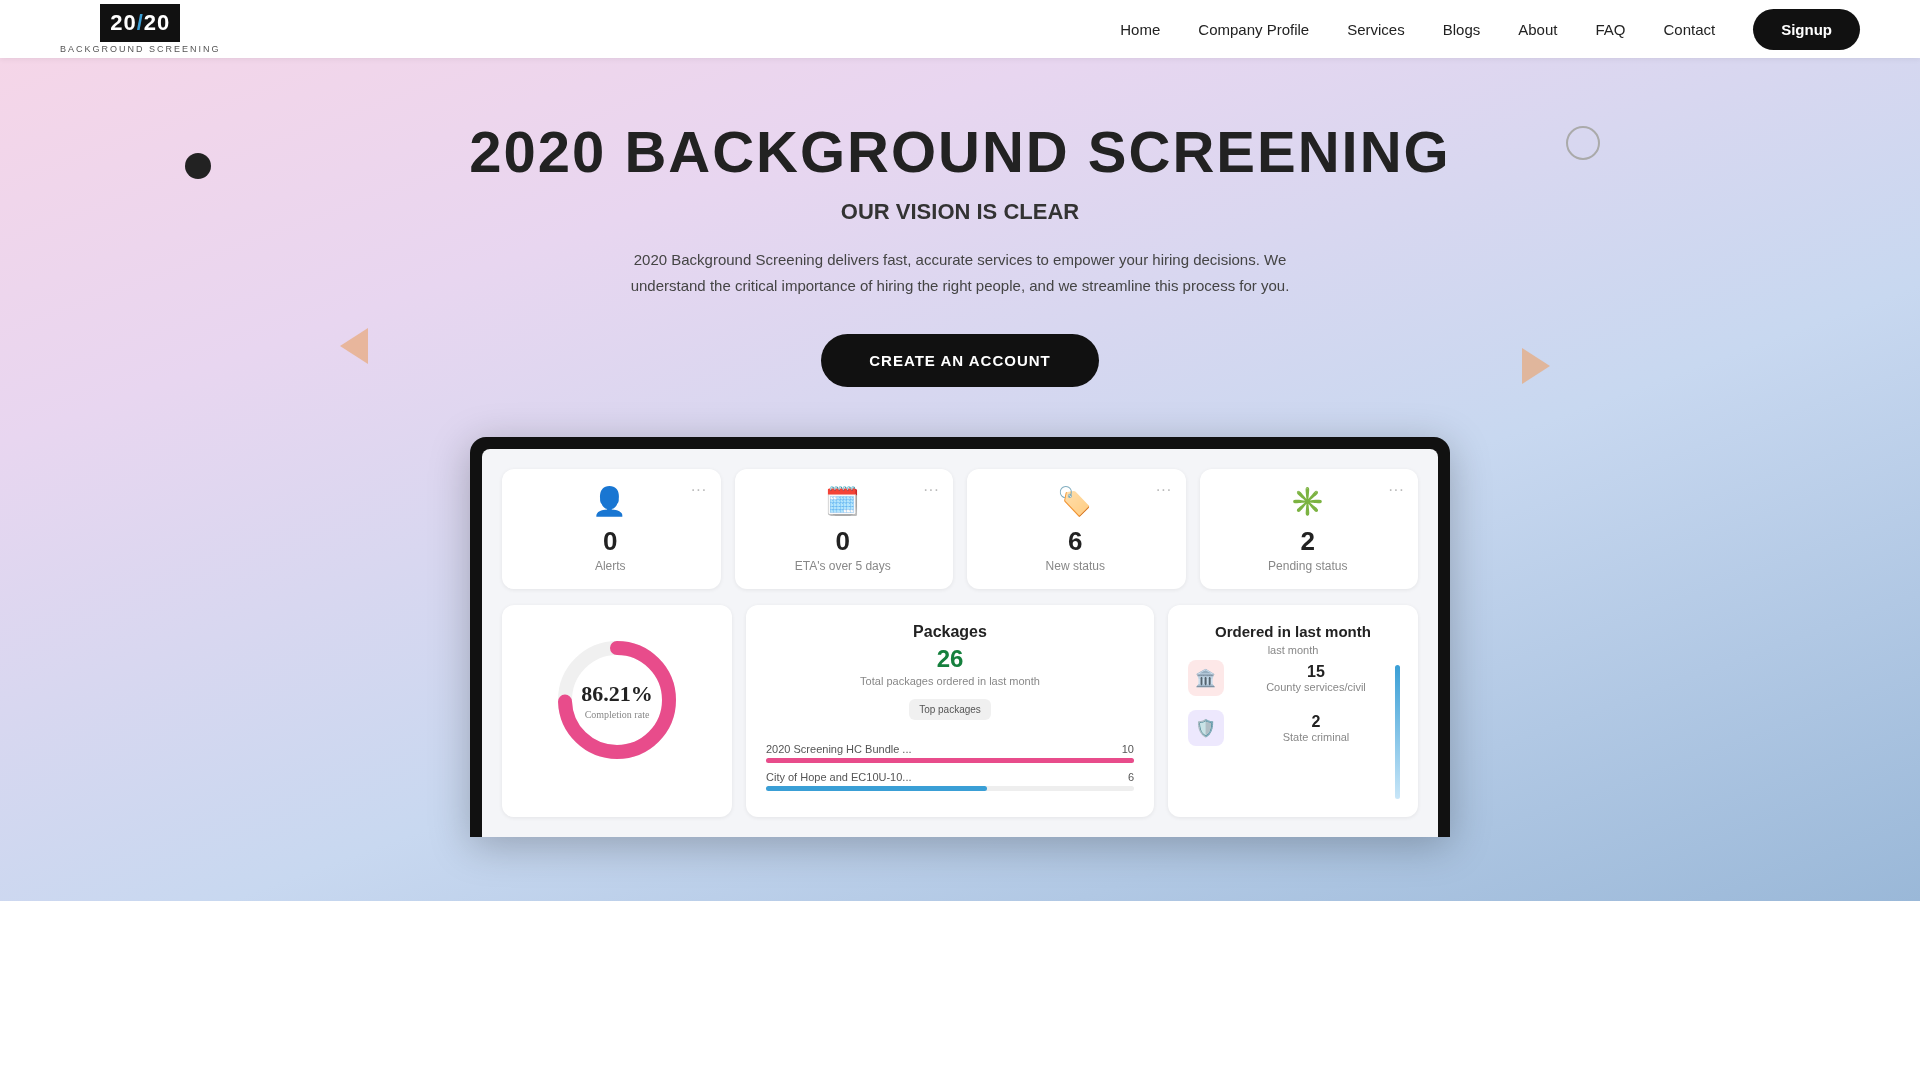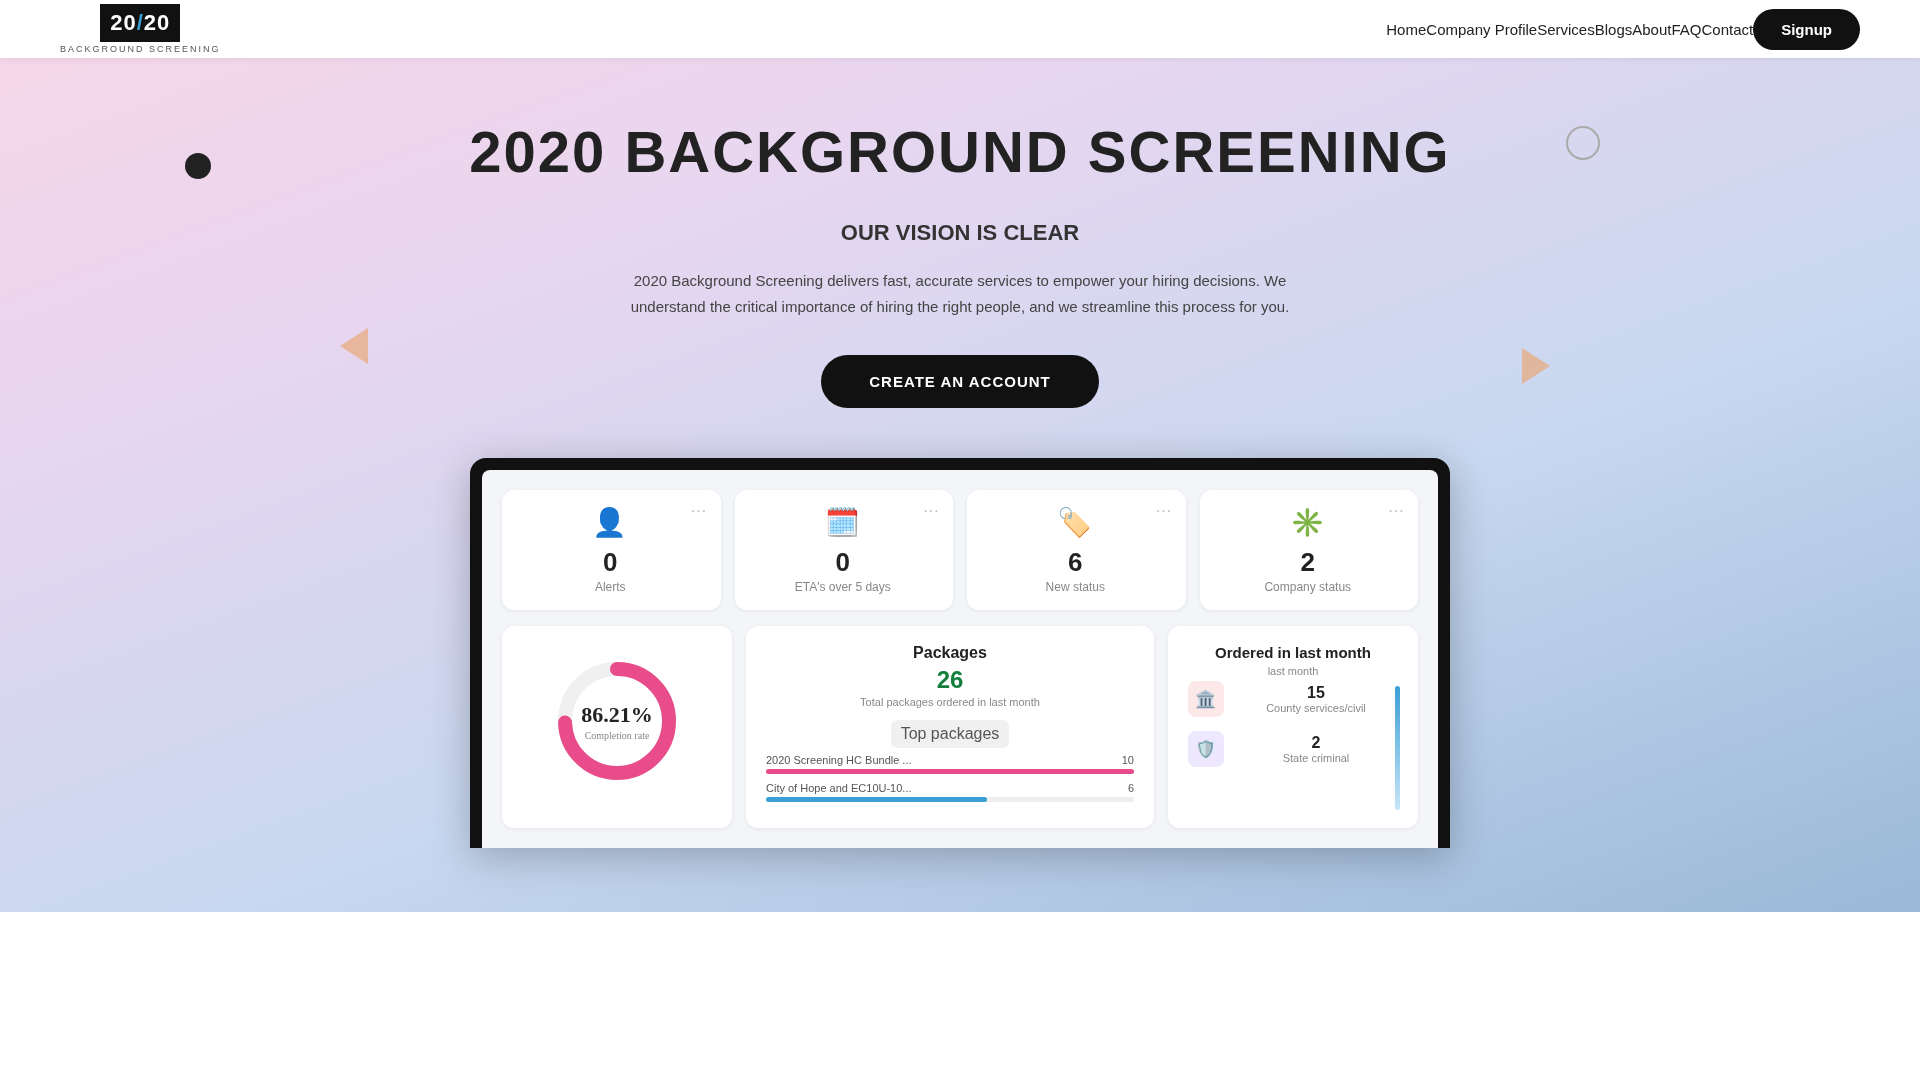--- a/index.html
+++ b/index.html
@@ -12,38 +12,38 @@
       box-shadow: 0 1px 6px rgba(0,0,0,0.07);
       position: relative; z-index: 10;
     }
     .logo-box {
       background: #111; color: #fff; font-size: 22px; font-weight: 900;
       padding: 6px 10px; letter-spacing: 1px; display: flex; align-items: center;
     }
     .logo-box span.blue { color: #3a9fd6; }
     .logo-sub { font-size: 9px; letter-spacing: 2px; color: #555; margin-top: 2px; text-align: center; }
     .nav-logo-wrap { display: flex; flex-direction: column; align-items: center; }
-    .nav-links { display: flex; align-items: center; }
+    .nav-links { display: flex; align-items: center; gap: 38px; }
     .nav-links a {
       text-decoration: none; color: #222; font-size: 15px; font-weight: 500;
     }
     .btn-signup {
       background: #111; color: #fff; border: none; border-radius: 50px;
       padding: 12px 28px; font-size: 15px; font-weight: 600; cursor: pointer;
     }
 
     
     .hero {
       background: linear-gradient(160deg, #f5d6e8 0%, #e8d6f0 25%, #c8d8f0 60%, #9ab8d8 100%);
       min-height: 420px; display: flex; flex-direction: column; align-items: center;
       justify-content: center; position: relative; padding: 60px 20px 64px;
       text-align: center;
     }
     .hero h1 { font-size: 58px; font-weight: 700; color: #222; letter-spacing: 2px; margin-bottom: 14px; }
-    .hero h2 { font-size: 22px; font-weight: 700; color: #333; margin-bottom: 22px; margin-top: 21px; }
+    .hero h2 { font-size: 22px; font-weight: 700; color: #333; margin-bottom: 22px; }
     .hero p { font-size: 15px; color: #444; max-width: 700px; line-height: 1.7; margin-bottom: 36px; }
     .btn-create {
       background: #111; color: #fff; border: none; border-radius: 50px;
       padding: 18px 48px; font-size: 15px; font-weight: 700; letter-spacing: 1px; cursor: pointer;
     }
 
     
     .deco-dot-black {
       position: absolute; width: 26px; height: 26px; border-radius: 50%;
       background: #222; left: 185px; top: 95px;
@@ -111,21 +111,21 @@
 
     .card-packages {
       background: #fff; border-radius: 12px; padding: 18px 20px;
       flex: 1; box-shadow: 0 1px 4px rgba(0,0,0,0.07);
     }
     .pkg-title { font-size: 16px; font-weight: 700; color: #222; margin-bottom: 4px; }
     .pkg-num { font-size: 24px; font-weight: 700; color: #15803d; margin-bottom: 2px; }
     .pkg-sub { font-size: 11px; color: #888; margin-bottom: 12px; }
     .pkg-top-label {
       background: #f0f0f0; border-radius: 6px; padding: 5px 10px;
-      font-size: 16px; color: #555; margin-bottom: 6px; display: inline-block;
+      font-size: 10px; color: #555; margin-bottom: 23px; display: inline-block;
     }
     .pkg-bar-row { margin-bottom: 8px; }
     .pkg-bar-label { display: flex; justify-content: space-between; font-size: 11px; color: #555; margin-bottom: 3px; }
     .pkg-bar-bg { background: #eee; border-radius: 4px; height: 5px; width: 100%; }
     .pkg-bar-fill { height: 5px; border-radius: 4px; }
 
     .card-ordered {
       background: #fff; border-radius: 12px; padding: 18px 20px;
       width: 250px; flex-shrink: 0; box-shadow: 0 1px 4px rgba(0,0,0,0.07);
       position: relative;
@@ -203,21 +203,21 @@
           <div class="stat-card">
             <span class="dots">···</span>
             <div class="stat-icon">🏷️</div>
             <div class="stat-num">6</div>
             <div class="stat-label">New status</div>
           </div>
           <div class="stat-card">
             <span class="dots">···</span>
             <div class="stat-icon">✳️</div>
             <div class="stat-num">2</div>
-            <div class="stat-label">Company status</div>
+            <div class="stat-label">Pending status</div>
           </div>
         </div>
 
         <div class="bottom-row">
 
           <div class="card-donut">
             <div class="donut-wrap">
               <svg viewBox="0 0 130 130">
                 <circle cx="65" cy="65" r="52" fill="none" stroke="#f0f0f0" stroke-width="14"></circle>
                 <circle cx="65" cy="65" r="52" fill="none" stroke="#e84c8b" stroke-width="14" stroke-dasharray="282" stroke-dashoffset="39" stroke-linecap="round" transform="rotate(-90 65 65)"></circle>

